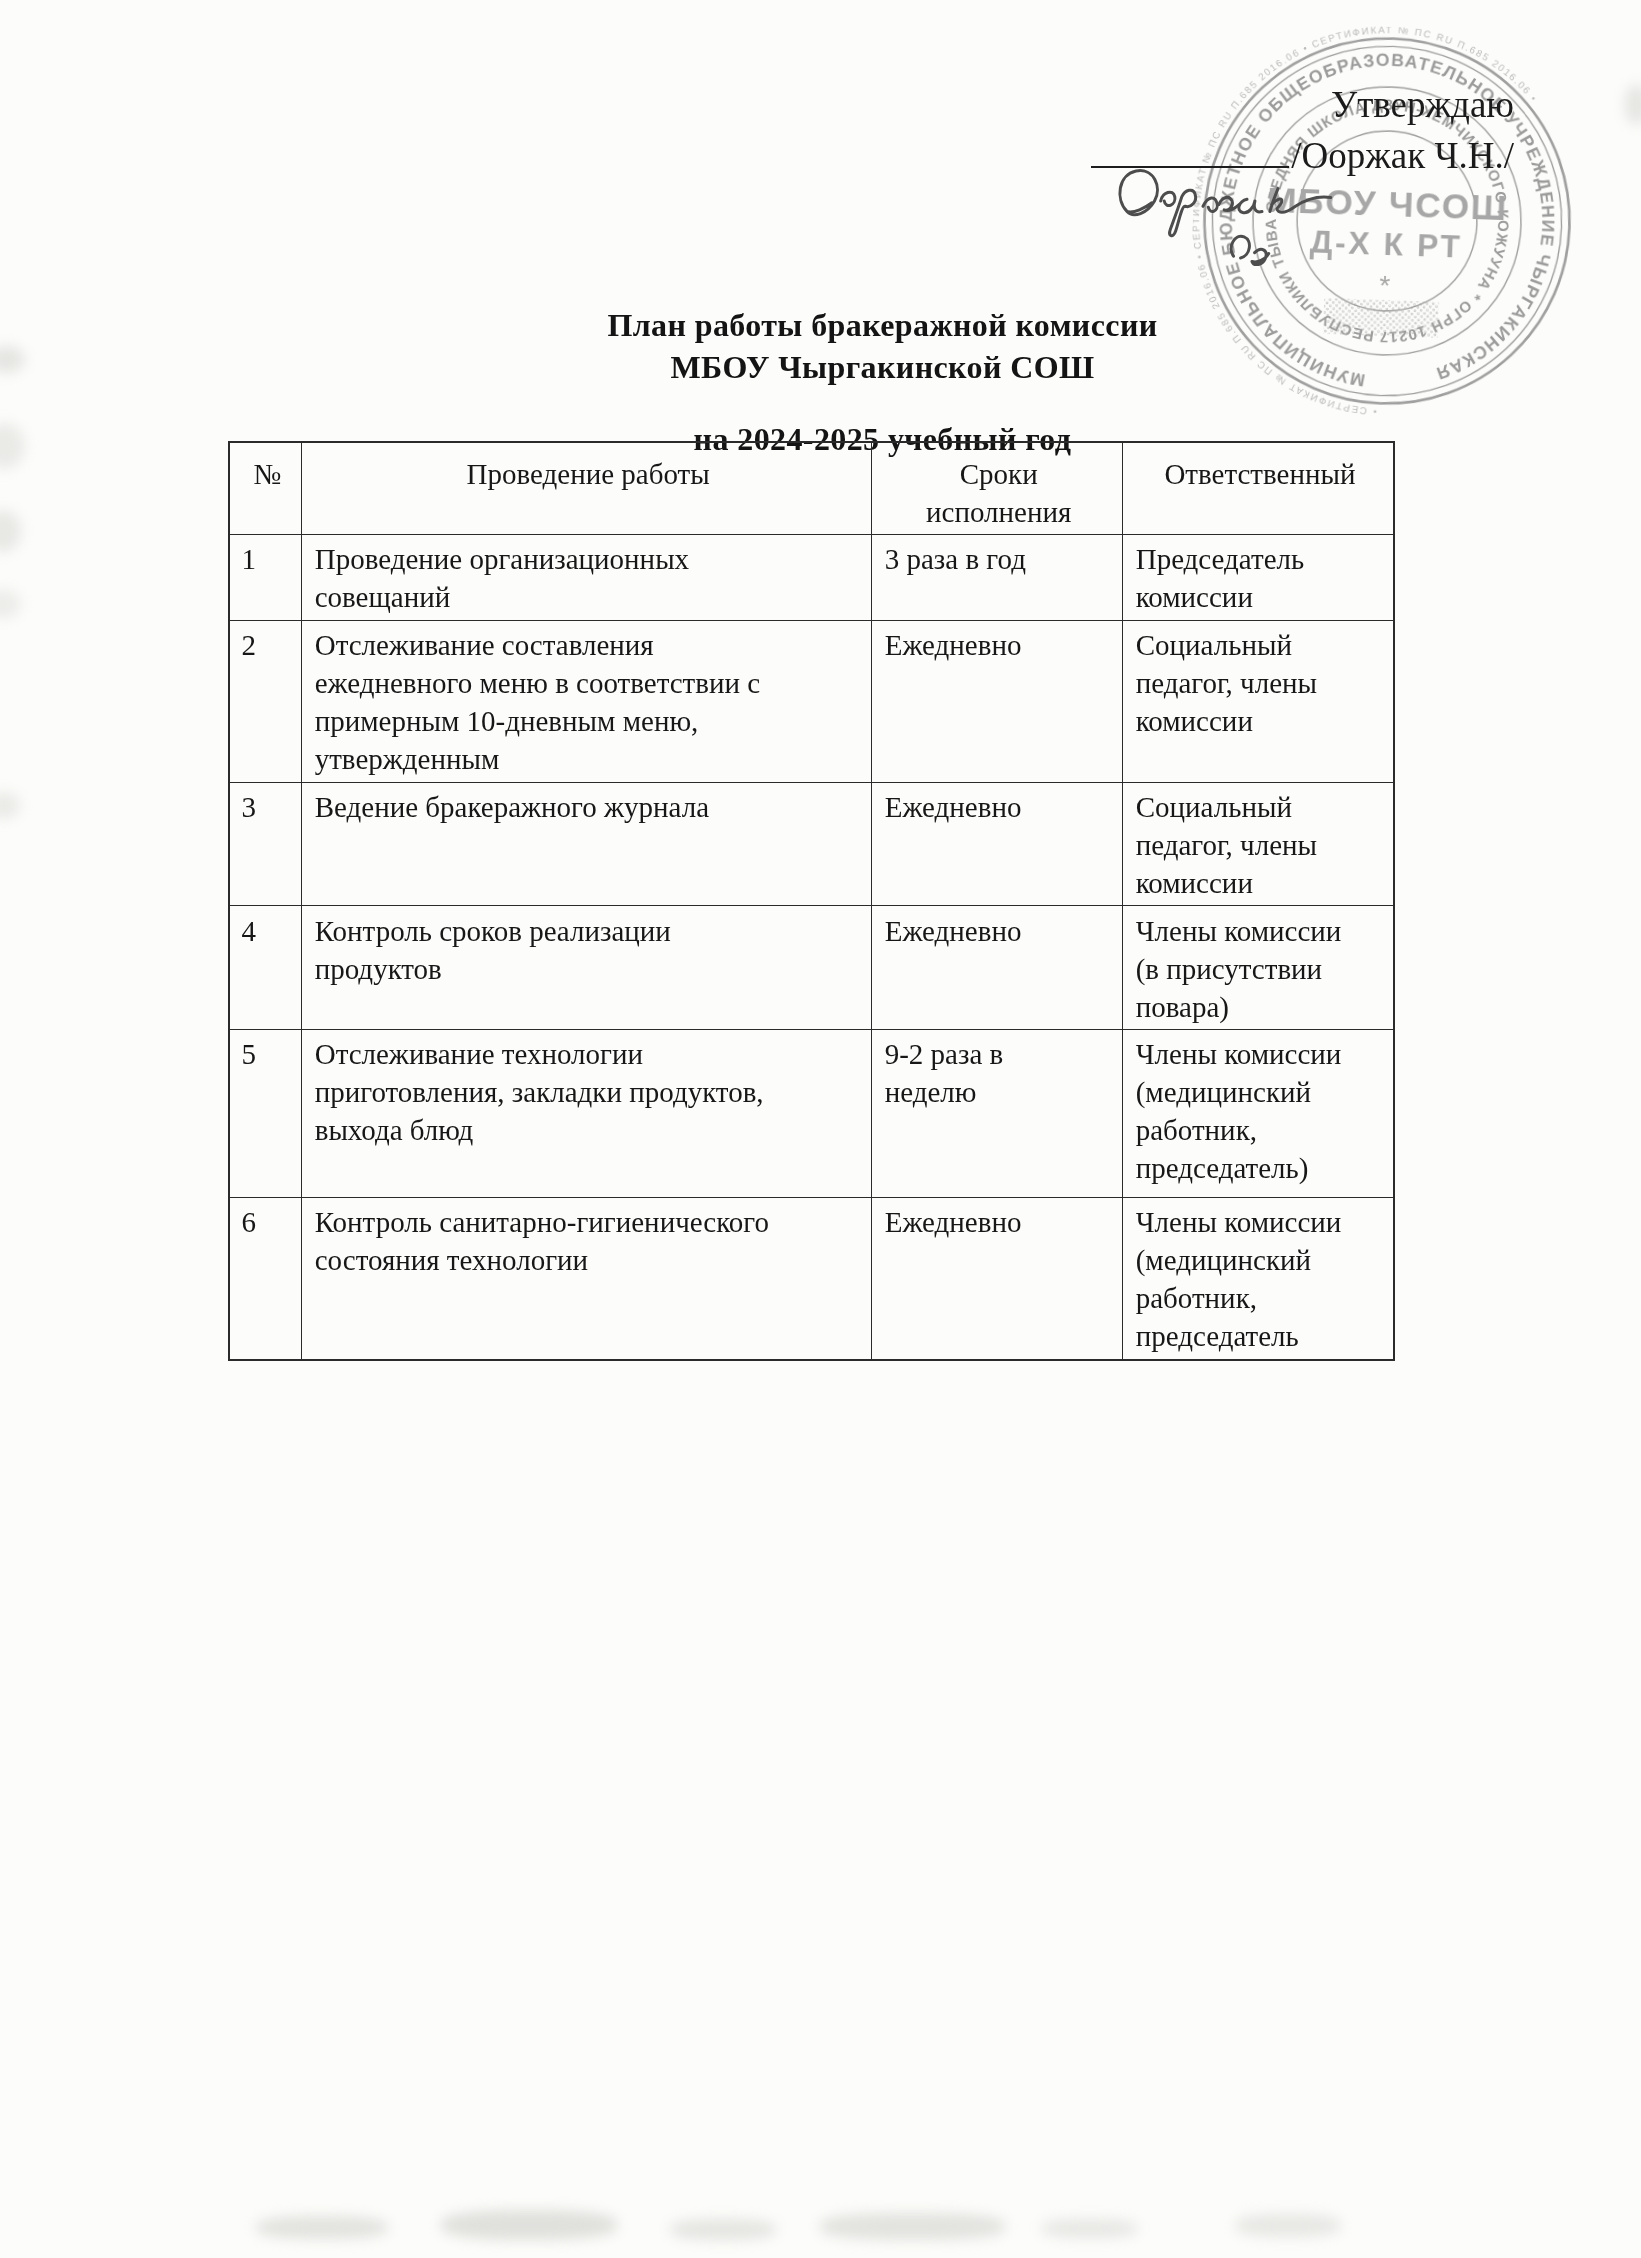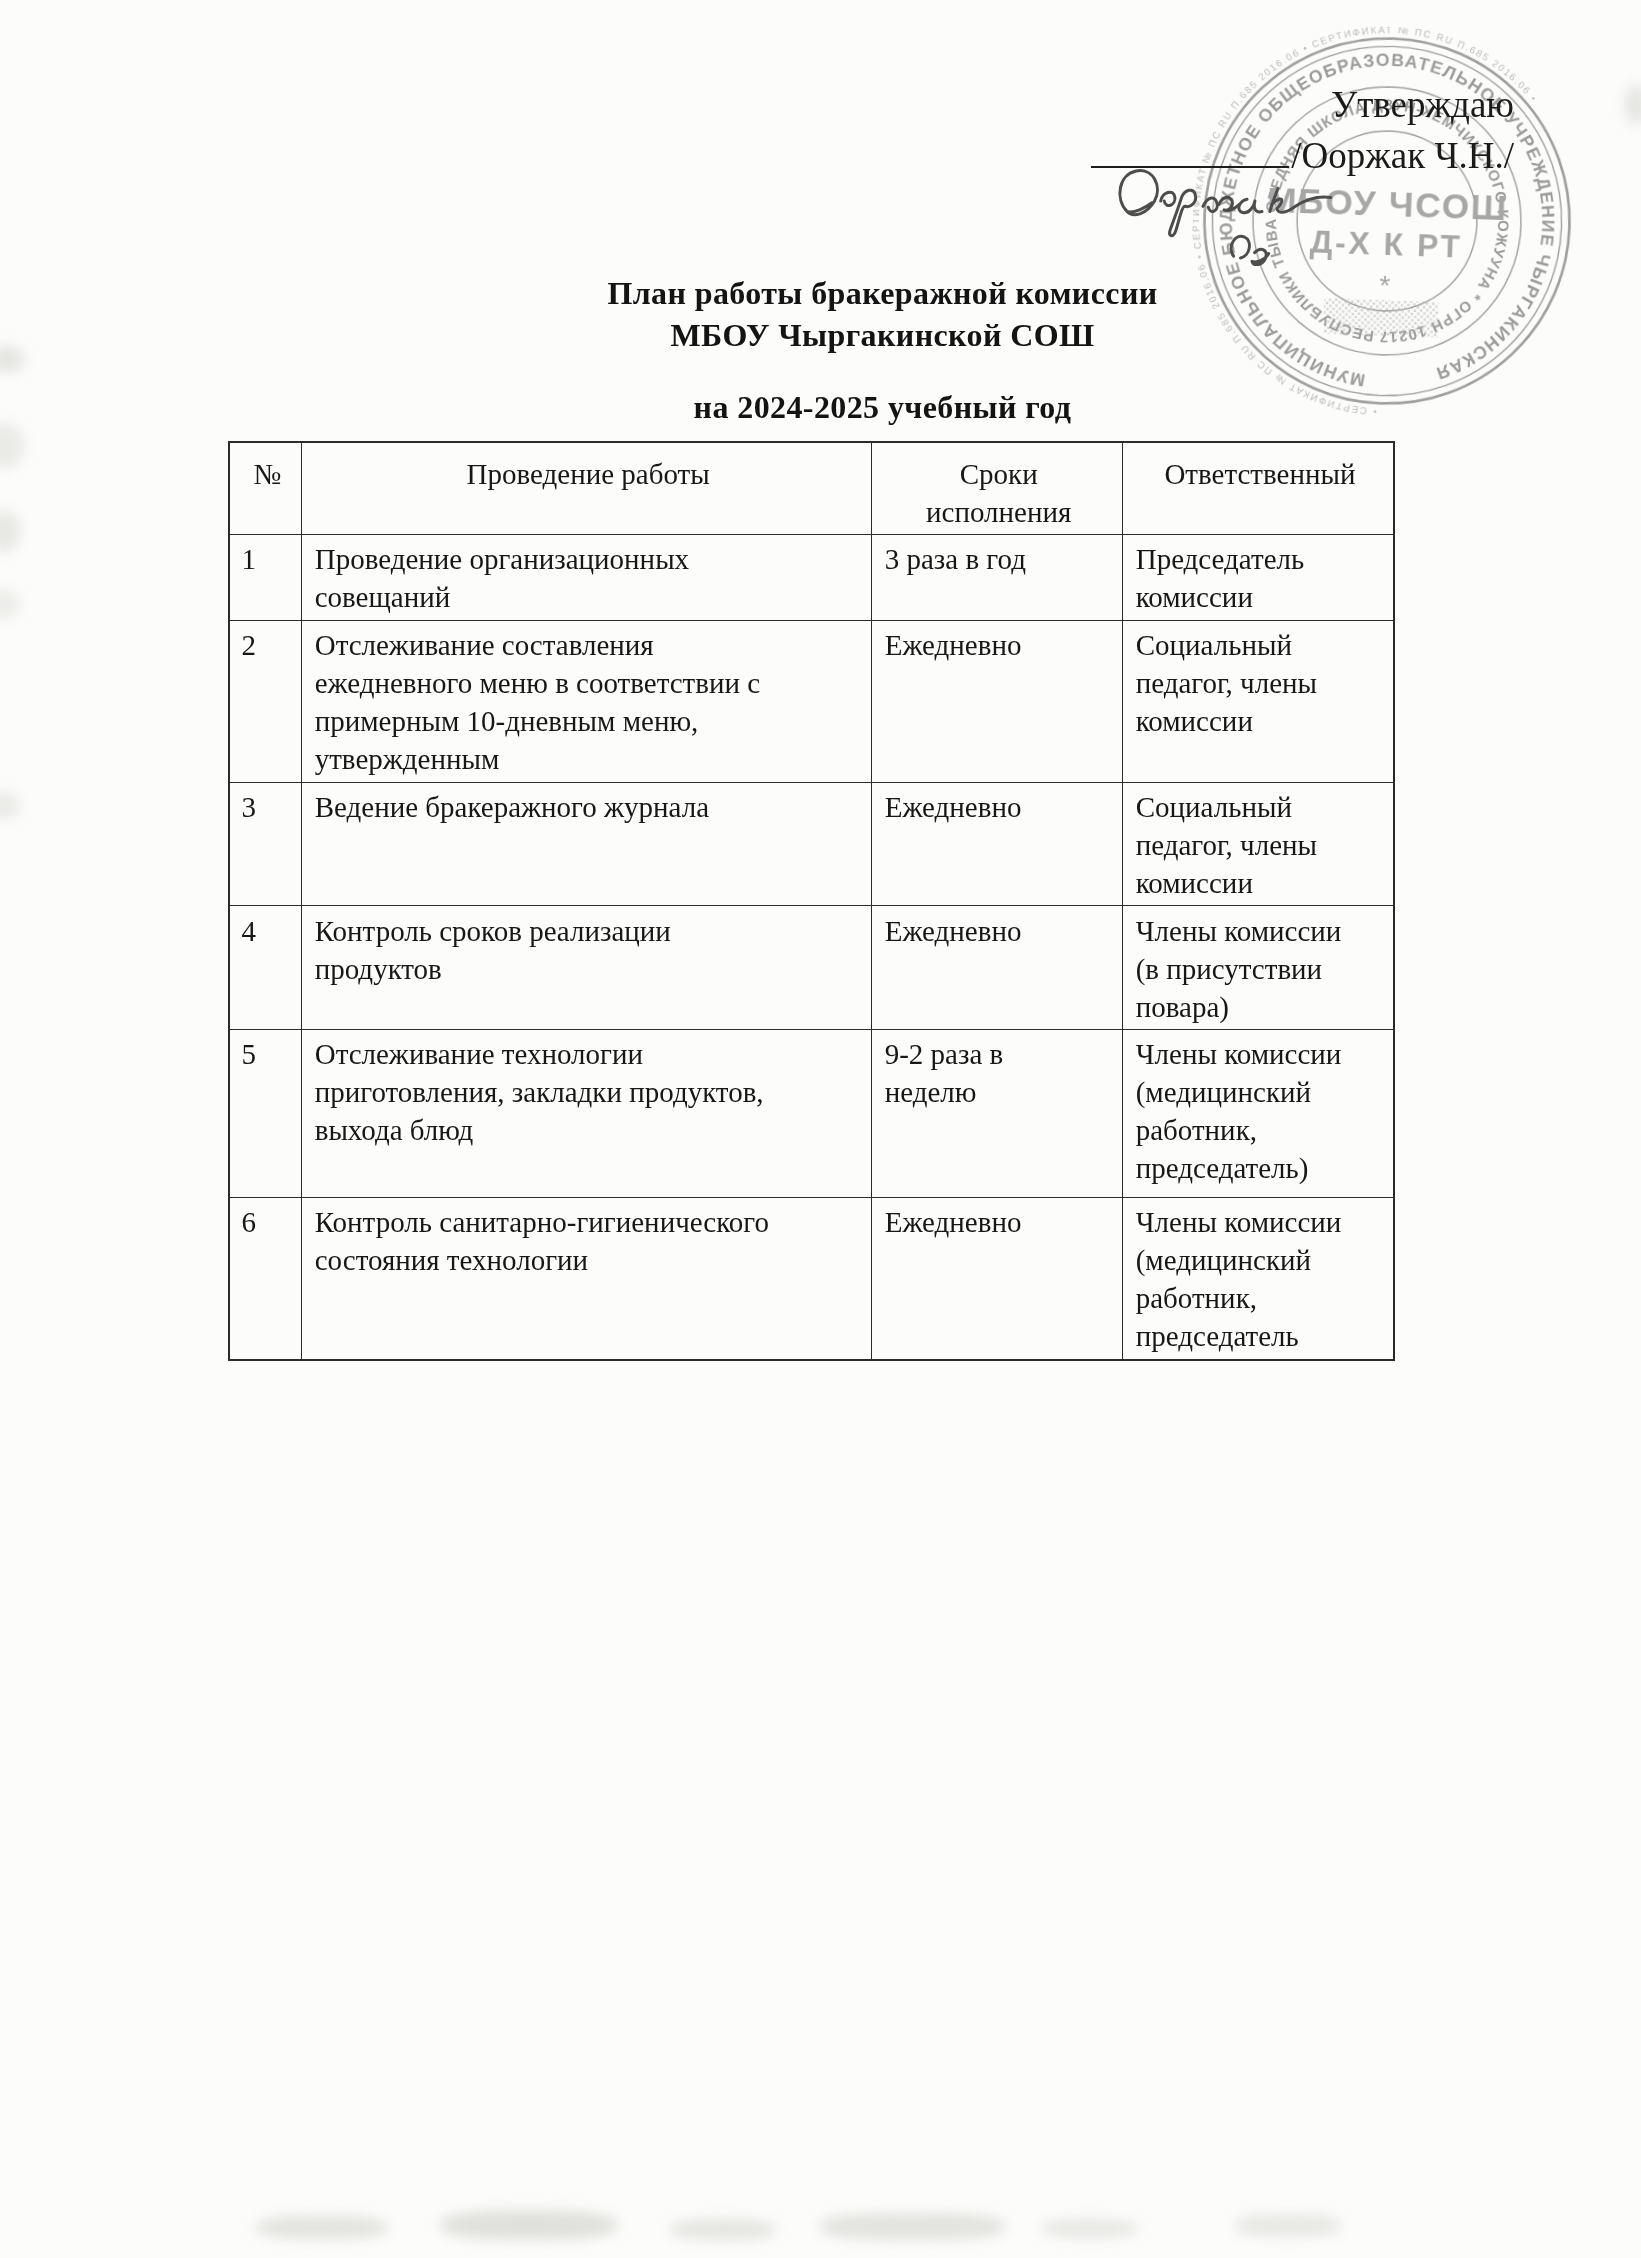--- a/index.html
+++ b/index.html
@@ -34,21 +34,21 @@
   .stamp text{font-family:"Liberation Sans","DejaVu Sans",sans-serif;}
   .ring-micro{font-size:11px;letter-spacing:2px;fill:#b2b2b2;}
   .ring-outer{font-size:20px;letter-spacing:1.5px;fill:#8e8e8e;font-weight:bold;}
   .ring-inner{font-size:17px;letter-spacing:1px;fill:#8e8e8e;font-weight:bold;}
   .stamp-center{font-weight:bold;fill:#9c9c9c;text-anchor:middle;}
   .stamp-c1{font-size:40px;letter-spacing:2px;}
   .stamp-c2{font-size:36px;letter-spacing:3px;}
   .stamp-star{font-size:32px;fill:#9c9c9c;text-anchor:middle;}
   
   .title{
-    position:absolute;left:300px;top:272px;width:1165px;z-index:2;
+    position:absolute;left:300px;top:304px;width:1165px;z-index:2;
     text-align:center;font-weight:bold;font-size:32px;line-height:42px;
     letter-spacing:0.4px;color:#141414;
   }
   .title-gap{height:30px;}
   
   .plan-table{
     position:absolute;left:228px;top:441px;width:1165px;z-index:2;
     border-collapse:collapse;table-layout:fixed;
     font-size:29px;line-height:38px;color:#171717;
   }

